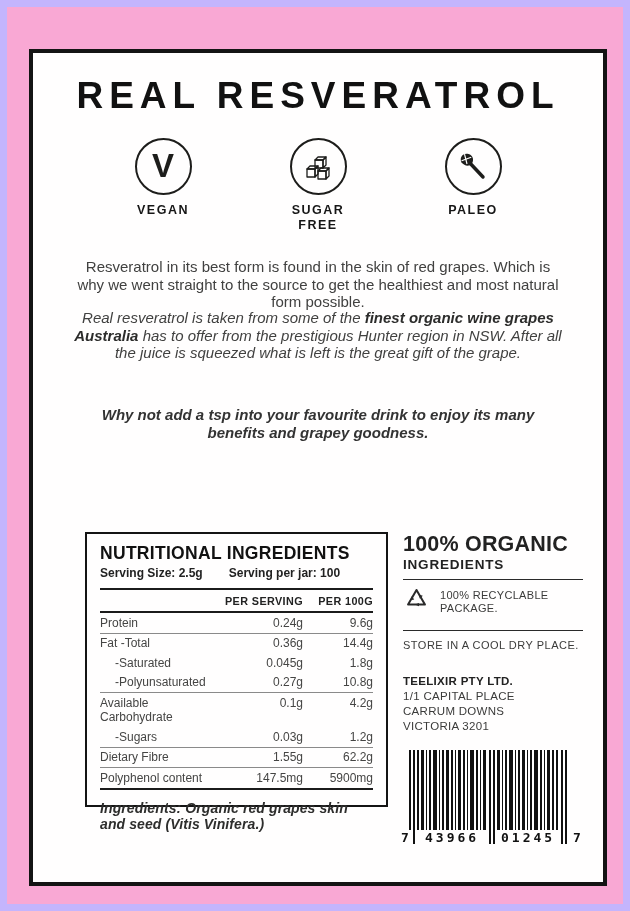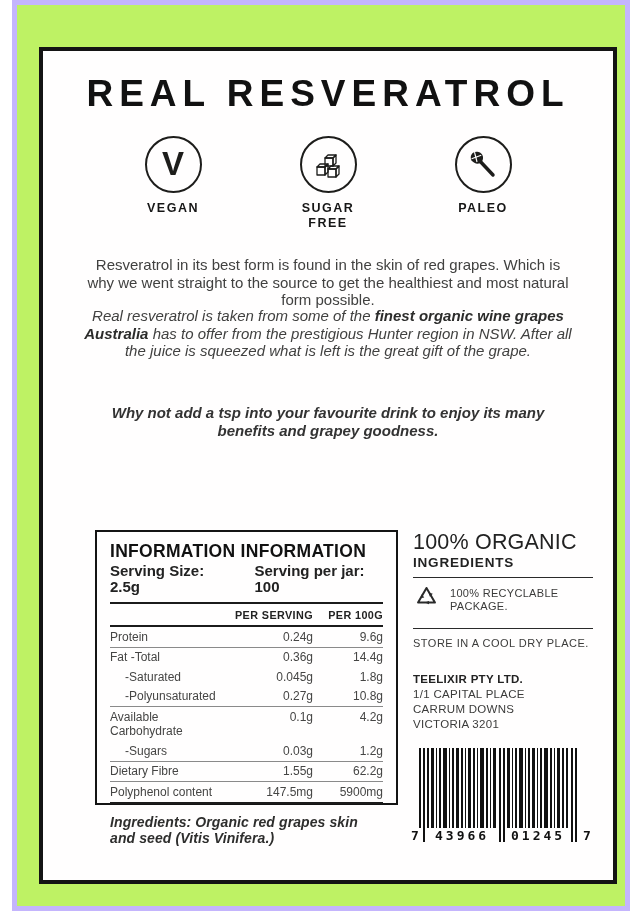--- a/index.html
+++ b/index.html
@@ -3,21 +3,21 @@
 <meta charset="utf-8">
 <style>
   * { margin:0; padding:0; box-sizing:border-box; }
   html,body { background:#fff; }
   body {
     width:630px; height:911px; position:relative;
     font-family:"Liberation Sans","DejaVu Sans",sans-serif;
     color:#1d1d1b; overflow:hidden;
   }
   .page-frame {
-    position:absolute; inset:0; border:5px solid #c4b5fd; background:#bef264;margin-left:12px;
+    position:absolute; inset:0; border:7px solid #c4b5fd; background:#f9a8d4;
   }
   .label-box {
     position:absolute; left:22px; top:42px; width:578px; height:837px;
     border:4px solid #141414; background:#fffefe;
   }
   .main-title {
     position:absolute; top:22px; left:0; width:100%;
     text-align:center; font-size:37px; font-weight:800;
     letter-spacing:6px; color:#111; white-space:nowrap;
   }
@@ -50,40 +50,40 @@
     position:absolute; top:479px; left:52px; width:498px;
     display:flex; gap:15px;
   }
   
   .nutrition {
     width:303px; height:275px; flex:none;
     border:2px solid #141414; padding:9px 13px 6px 13px; background:#fffefe;
   }
   .nutri-title { font-size:17.5px; font-weight:800; letter-spacing:0.3px; color:#111; line-height:20px; }
   .serving-row { display:flex; gap:26px; margin-top:2px; }
-  .serving-row span { font-size:15px; font-weight:700; color:#222; line-height:16px; }
+  .serving-row span { font-size:12px; font-weight:700; color:#222; line-height:16px; }
   .rule-thick { border-top:2.5px solid #1b1b1b; margin-top:7px; }
   .rule-med   { border-top:2px solid #1b1b1b; }
   .cols-head { display:flex; padding:5px 0 4px 0; }
   .cols-head .c-label { flex:1; }
   .c-serving { width:95px; text-align:right; }
   .c-100g { width:70px; text-align:right; }
   .cols-head span { font-size:10.8px; font-weight:700; letter-spacing:0.4px; color:#222; }
   .n-row { display:flex; align-items:baseline; padding:2.5px 0; }
   .n-row .c-label { flex:1; font-size:12px; color:#454544; line-height:14.5px; }
   .n-row .c-serving, .n-row .c-100g { font-size:12px; color:#454544; }
   .n-row.indent .c-label { padding-left:15px; }
   .n-row.divider { border-bottom:1px solid #8a8a8a; }
   .ingredients {
     margin-top:5px; padding-top:5px; font-size:14px; font-weight:700;
     font-style:italic; color:#2e2e2d; letter-spacing:0.1px;
   }
   
   .side-col { flex:1; padding-top:1px; }
-  .organic-title { font-size:21.5px; font-weight:400; color:#222; line-height:23px; letter-spacing:0.2px; }
+  .organic-title { font-size:21.5px; font-weight:700; color:#222; line-height:23px; letter-spacing:0.2px; }
   .organic-sub { font-size:13.5px; font-weight:800; letter-spacing:0.8px; color:#222; margin-top:1px; }
   .side-rule { border-top:1.5px solid #2a2a2a; margin-top:7px; }
   .recycle-row { display:flex; align-items:center; gap:10px; padding:6px 0 6px 0; }
   .recycle-text { font-size:11px; line-height:13px; letter-spacing:0.3px; color:#3b3b3a; font-weight:500; }
   .storage { font-size:11px; letter-spacing:0.5px; color:#3b3b3a; margin-top:8px; font-weight:500; }
   .company-block { margin-top:23px; font-size:11.5px; line-height:15px; letter-spacing:0.3px; color:#3b3b3a; }
   .company-name { font-weight:800; color:#222; }
   
   .barcode { position:relative; margin-top:16px; width:180px; height:98px; }
   .barcode svg { position:absolute; top:0; left:0; }
@@ -145,21 +145,21 @@
 
     <p class="para para-1">Resveratrol in its best form is found in the skin of red grapes. Which is why we went straight to the source to get the healthiest and most natural form possible.</p>
 
     <p class="para para-2"><span>Real resveratrol is taken from some of the </span><b>finest organic wine grapes Australia</b><span> has to offer from the prestigious Hunter region in NSW. After all the juice is squeezed what is left is the great gift of the grape.</span></p>
 
     <p class="tagline">Why not add a tsp into your favourite drink to enjoy its many benefits and grapey goodness.</p>
 
     <div class="bottom-row">
 
       <div class="nutrition">
-        <div class="nutri-title">INFORMATION INFORMATION</div>
+        <div class="nutri-title">NUTRITIONAL INGREDIENTS</div>
         <div class="serving-row">
           <span>Serving Size: 2.5g</span>
           <span>Serving per jar: 100</span>
         </div>
         <div class="rule-thick"></div>
         <div class="cols-head">
           <span class="c-label"></span>
           <span class="c-serving">PER SERVING</span>
           <span class="c-100g">PER 100G</span>
         </div>

